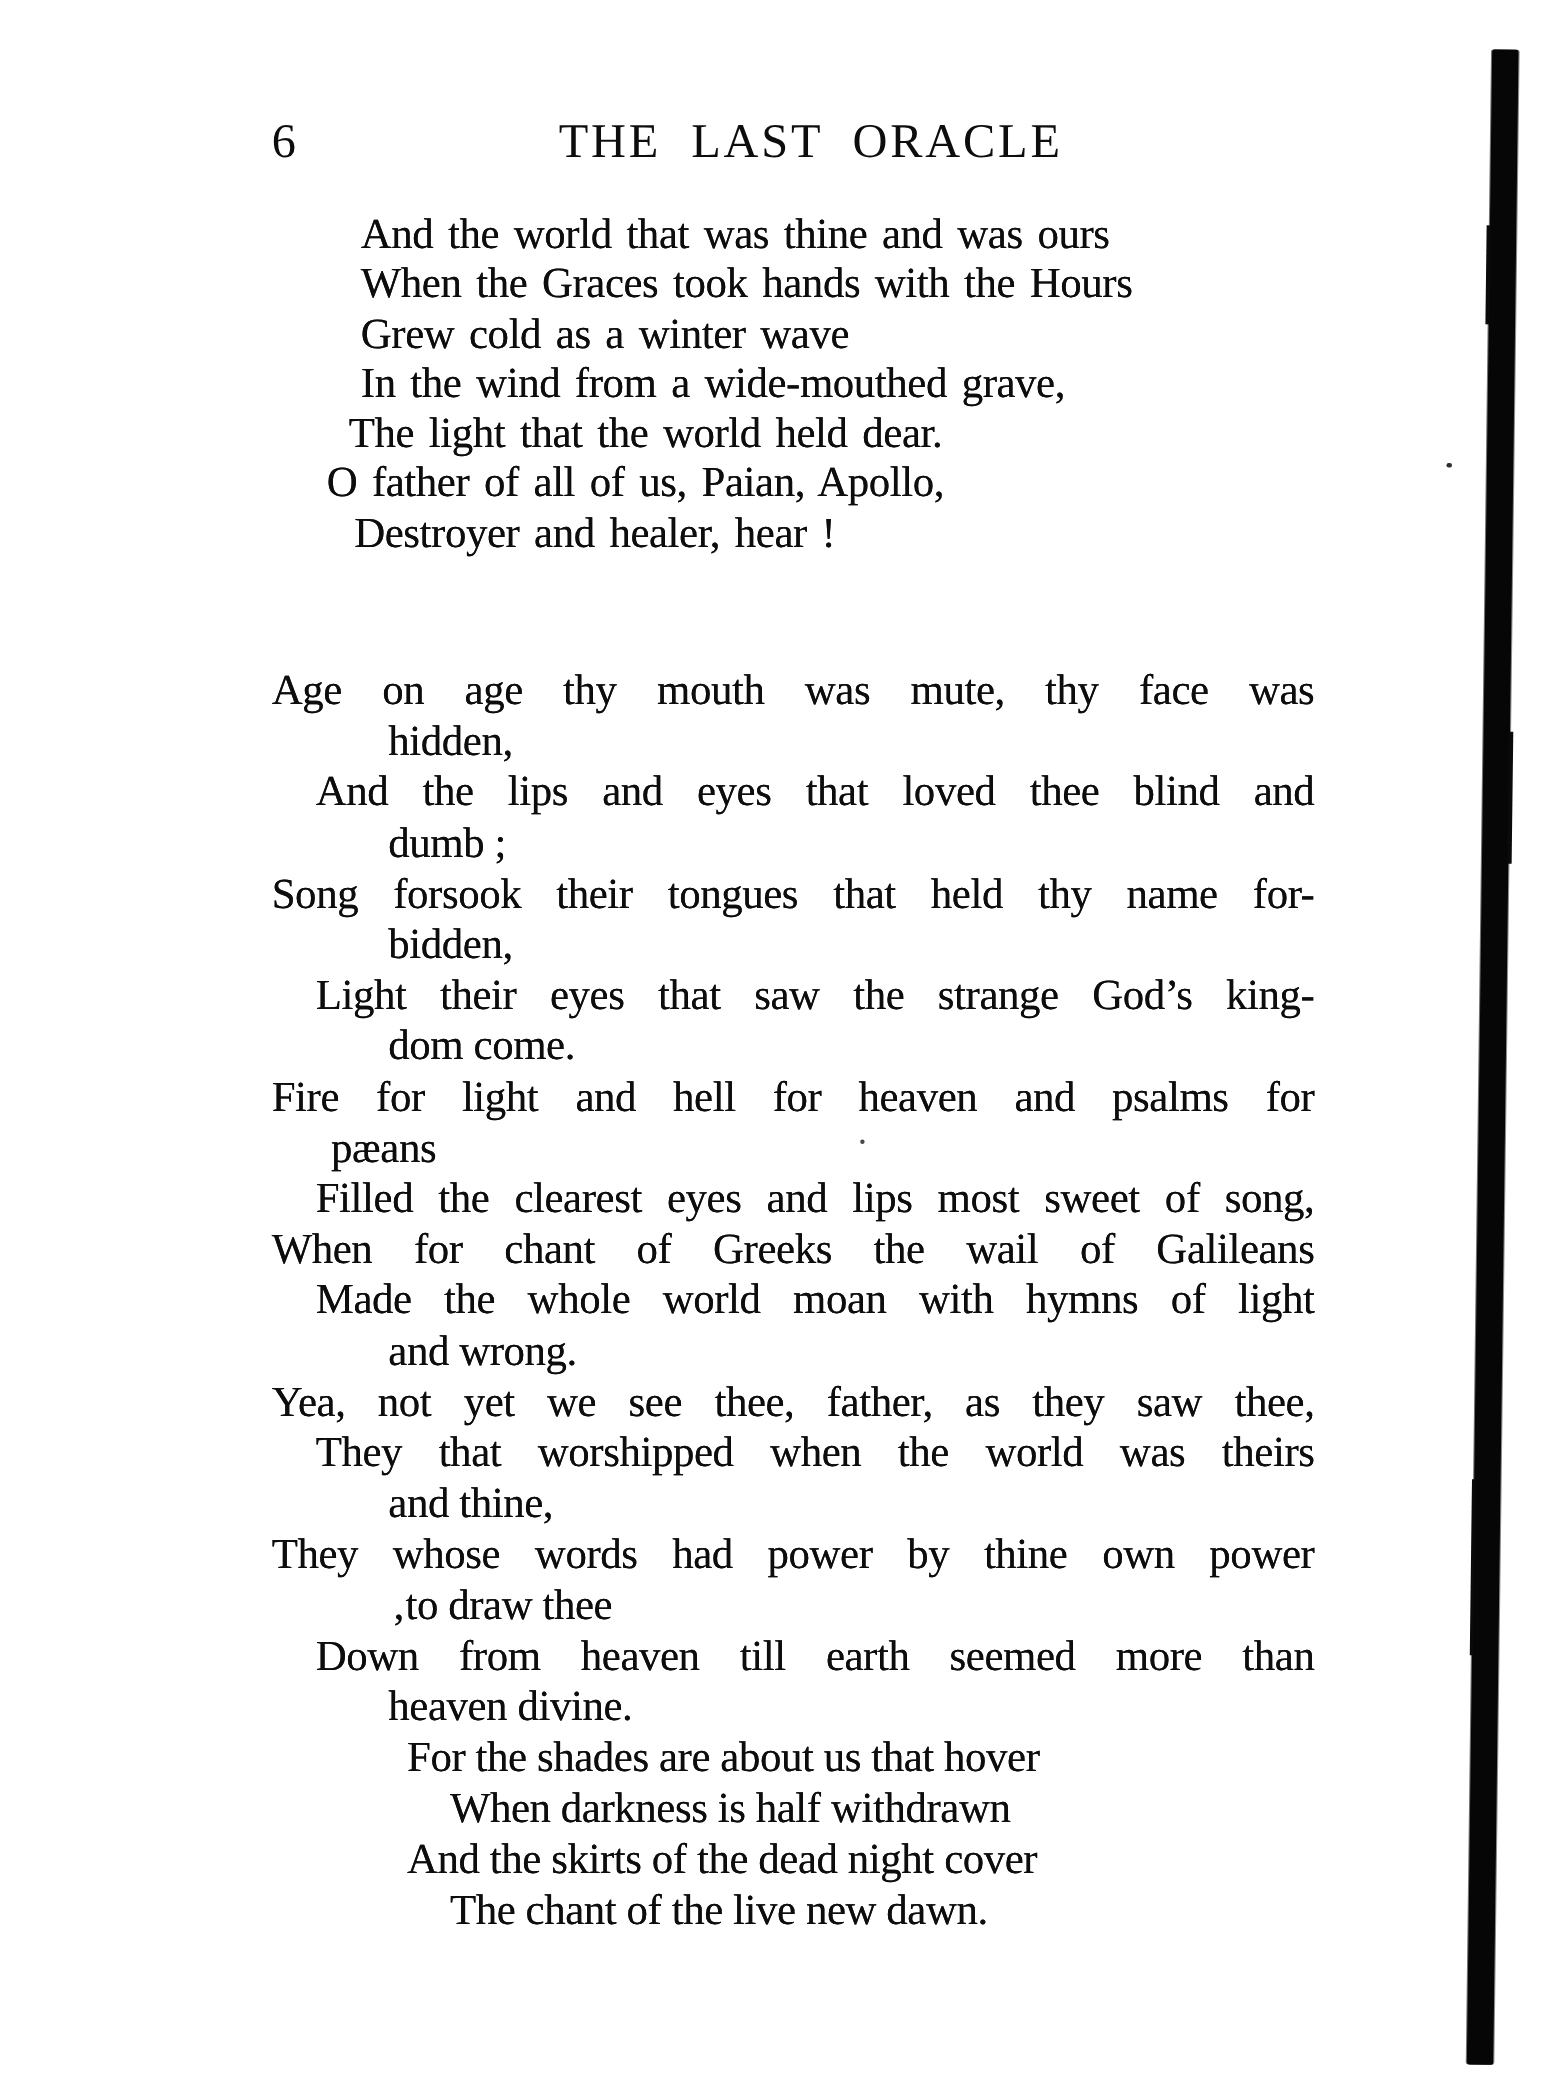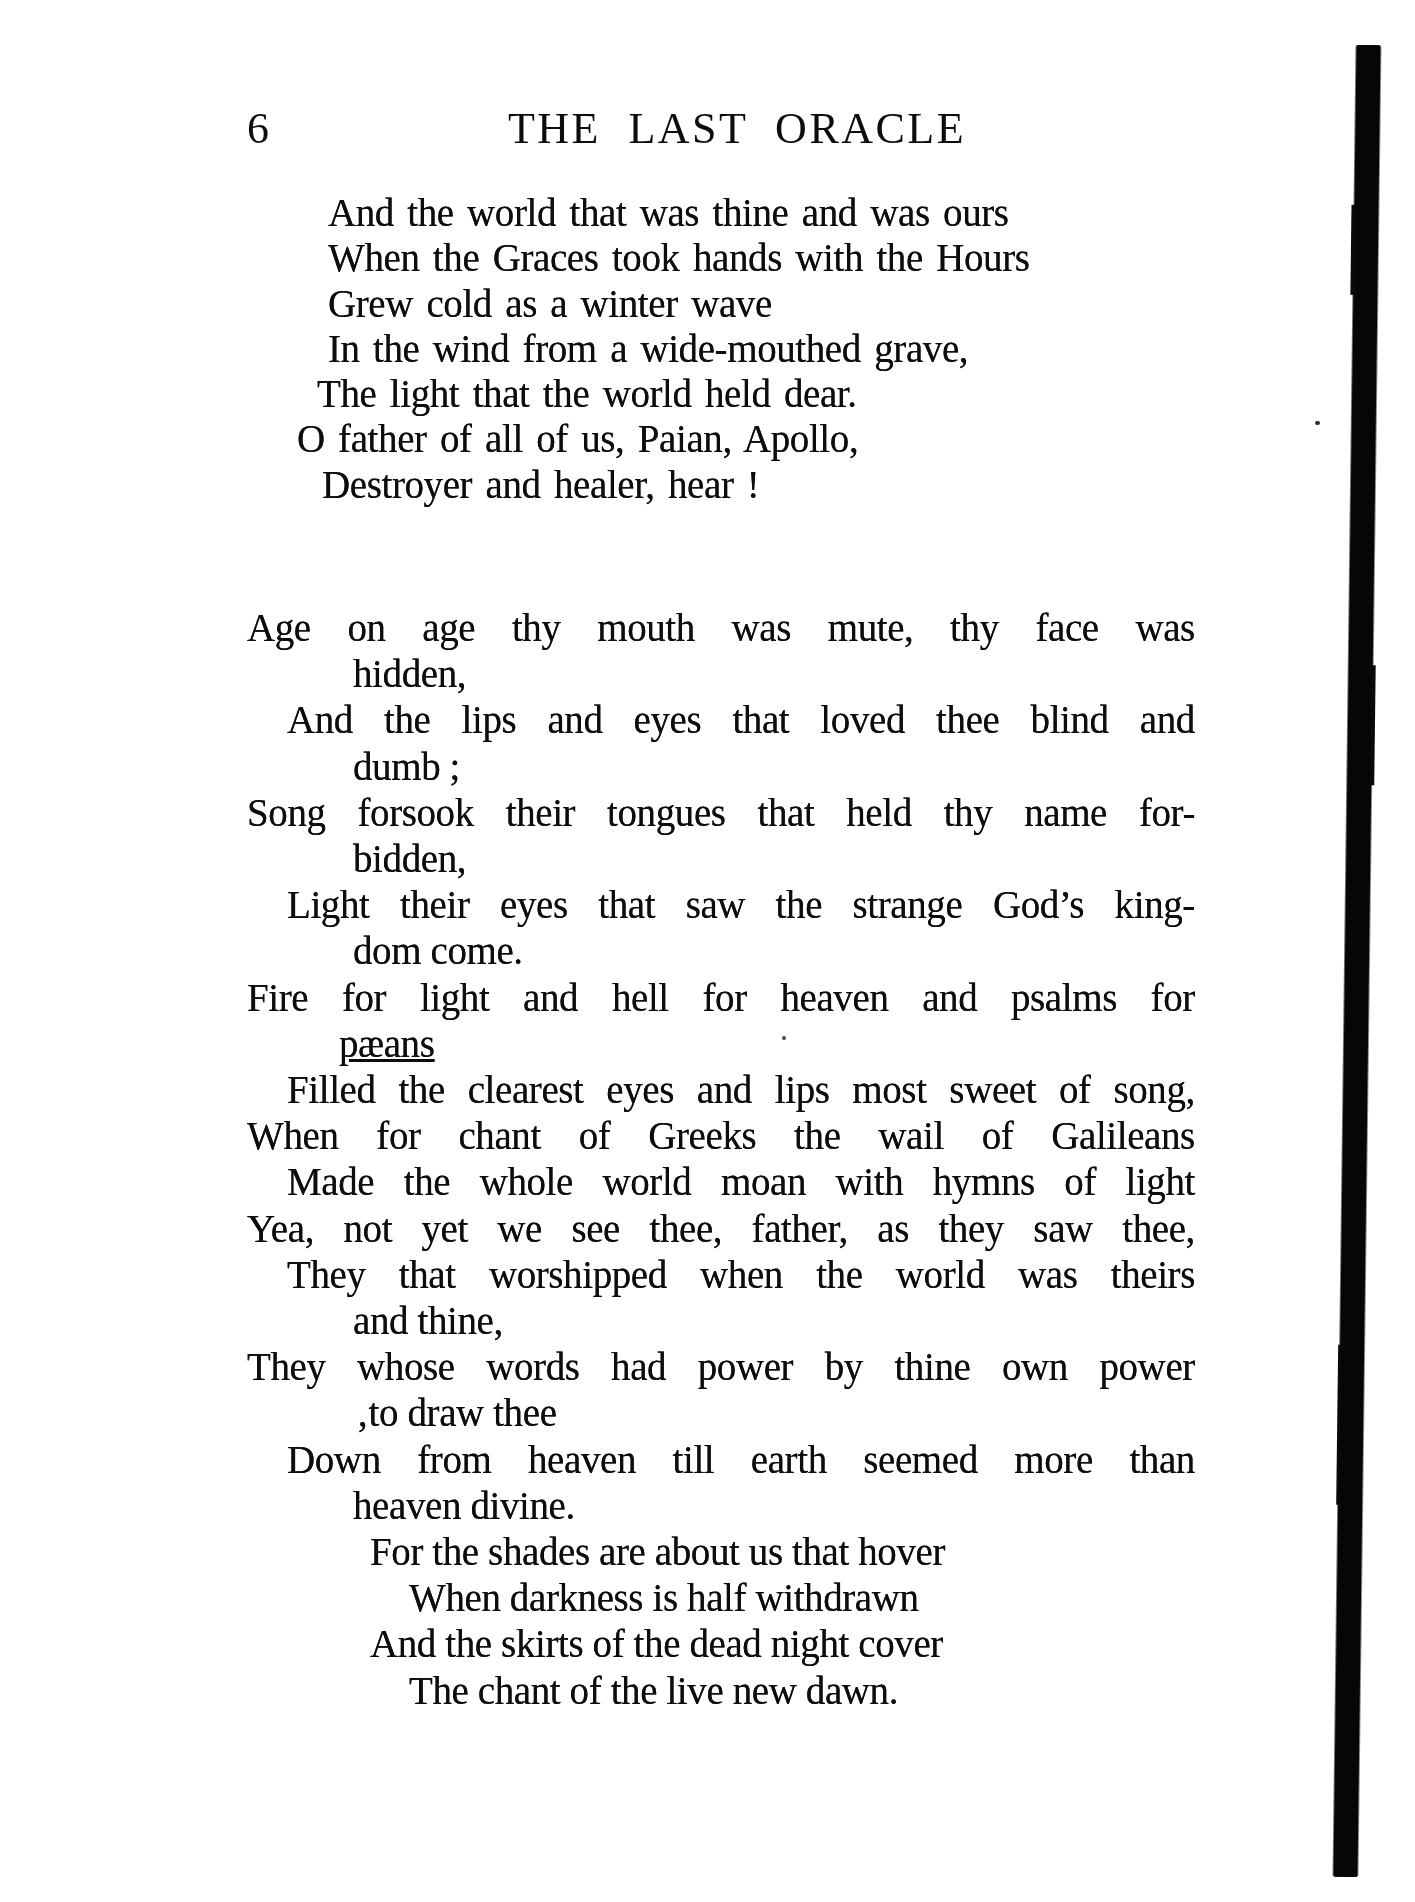--- a/index.html
+++ b/index.html
@@ -33,21 +33,21 @@
   .line{white-space:pre;}
   .j{display:flex;justify-content:space-between;white-space:normal;}
   
   .s1 {margin-left:81px;}
   .s1a{margin-left:70px;}
   .s1b{margin-left:50px;}
   .s1c{margin-left:75px;}
   .i0 {margin-left:0;}
   .i1 {margin-left:40px;}
   .i2 {margin-left:106px;}
-  .i2b{margin-left:92px;text-decoration:underline;}
+  .i2b{margin-left:54px;}
   .td {margin-left:109px;}
   .q0 {margin-left:123px;}
   .q1 {margin-left:162px;}
   
   .binding-band{
     position:absolute;
     left:1345px;top:45px;width:24px;height:1832px;
     background:#060606;
     transform:rotate(0.72deg);
     border-radius:2px;
@@ -169,20 +169,21 @@
         <span>Made</span>
         <span>the</span>
         <span>whole</span>
         <span>world</span>
         <span>moan</span>
         <span>with</span>
         <span>hymns</span>
         <span>of</span>
         <span>light</span>
       </div>
+      <div class="line i2">and wrong.</div>
       <div class="line i0 j">
         <span>Yea,</span>
         <span>not</span>
         <span>yet</span>
         <span>we</span>
         <span>see</span>
         <span>thee,</span>
         <span>father,</span>
         <span>as</span>
         <span>they</span>

